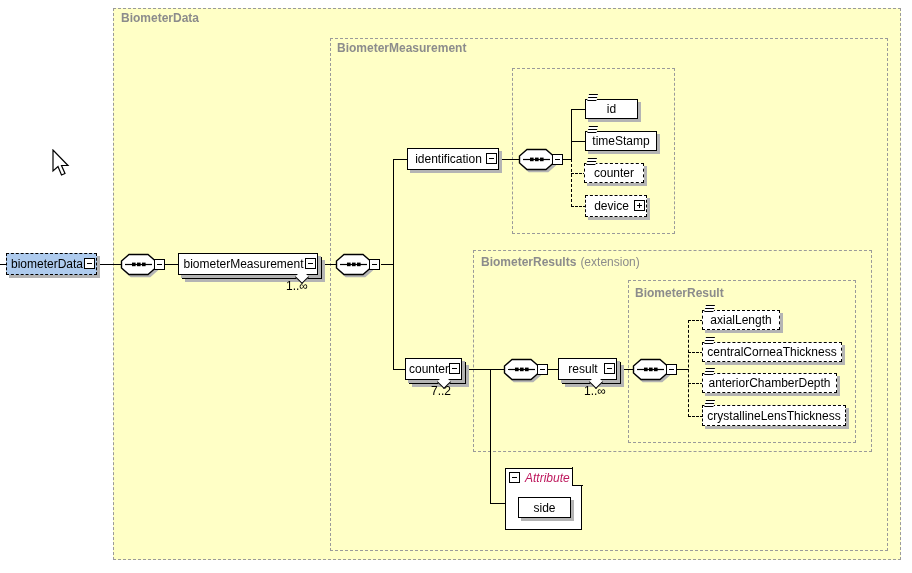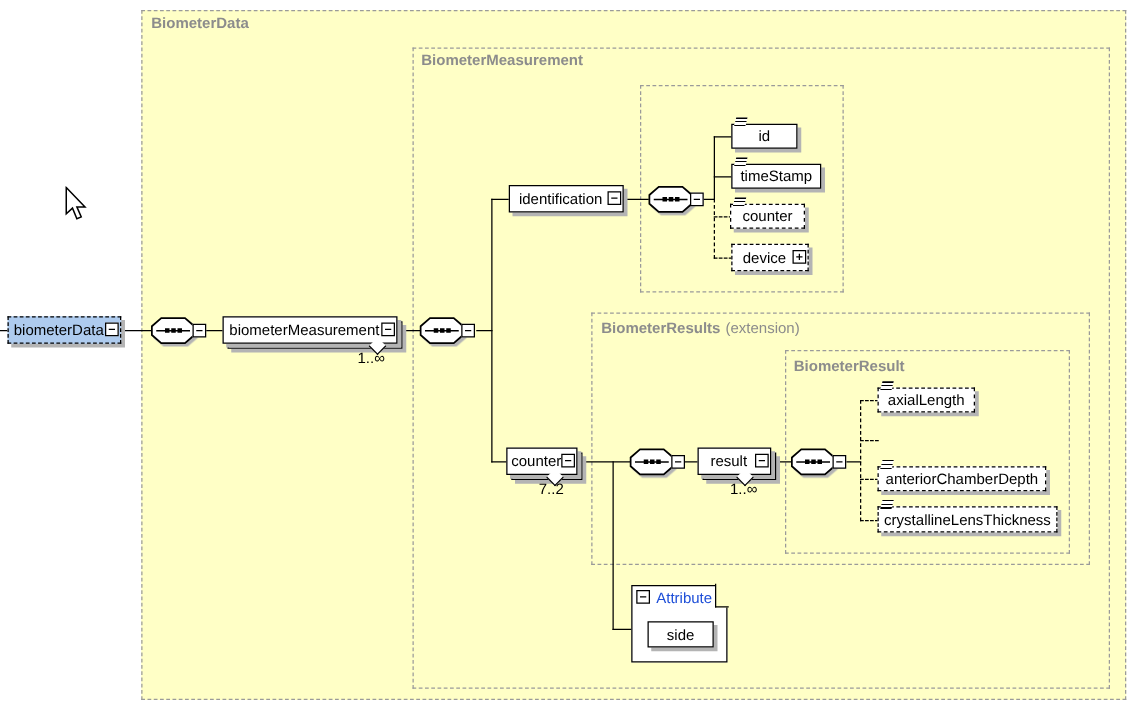--- a/index.html
+++ b/index.html
@@ -43,21 +43,21 @@
   .seq { position:absolute; z-index:5; }
   .seq svg { display:block; filter:drop-shadow(2.5px 2.5px 0 #b4b4b4); }
   
   .occ { position:absolute; font-size:12px; color:#000; z-index:6; white-space:nowrap; }
   .chev { position:absolute; width:9px; height:9px; background:#fff;
     border-right:1.4px solid #000; border-bottom:1.4px solid #000; transform:rotate(45deg); z-index:6; }
   
   .attr-box { position:absolute; box-sizing:border-box; background:#fff; border:1px solid #000; z-index:5; }
   .attr-notch { position:absolute; box-sizing:border-box; background:#ffffc6;
     border-left:1px solid #000; border-bottom:1px solid #000; z-index:6; }
-  .attr-title { position:absolute; font-size:12px; color:#1d4ed8; z-index:7; white-space:nowrap; }
+  .attr-title { position:absolute; font-size:12px; font-style:italic; color:#be185d; z-index:7; white-space:nowrap; }
   .cursor { position:absolute; z-index:20; }
 </style>
 </head>
 <body>
 
 <div id="canvas">
 
   <div class="frame" style="left:113px;top:8px;width:788px;height:552px;"></div>
   <div class="frame" style="left:330px;top:38px;width:558px;height:513px;"></div>
   <div class="frame" style="left:473px;top:250px;width:399px;height:202px;"></div>
@@ -200,20 +200,24 @@
     <span>result</span>
     <span class="pm inbox"></span>
   </div>
   <div class="chev" style="left:591px;top:377px;"></div>
   <div class="occ" style="left:584px;top:384px;">1..∞</div>
 
   <div class="el optional" style="left:702px;top:310px;width:78px;height:20px;">
     <span class="ticon"></span>
     <span>axialLength</span>
   </div>
+  <div class="el optional" style="left:702px;top:342px;width:140px;height:20px;">
+    <span class="ticon"></span>
+    <span>centralCorneaThickness</span>
+  </div>
   <div class="el optional" style="left:702px;top:373px;width:135px;height:20px;">
     <span class="ticon"></span>
     <span>anteriorChamberDepth</span>
   </div>
   <div class="el optional" style="left:702px;top:405px;width:144px;height:21px;">
     <span class="ticon"></span>
     <span>crystallineLensThickness</span>
   </div>
 
   <div class="attr-box" style="left:505px;top:468px;width:77px;height:62px;"></div>

